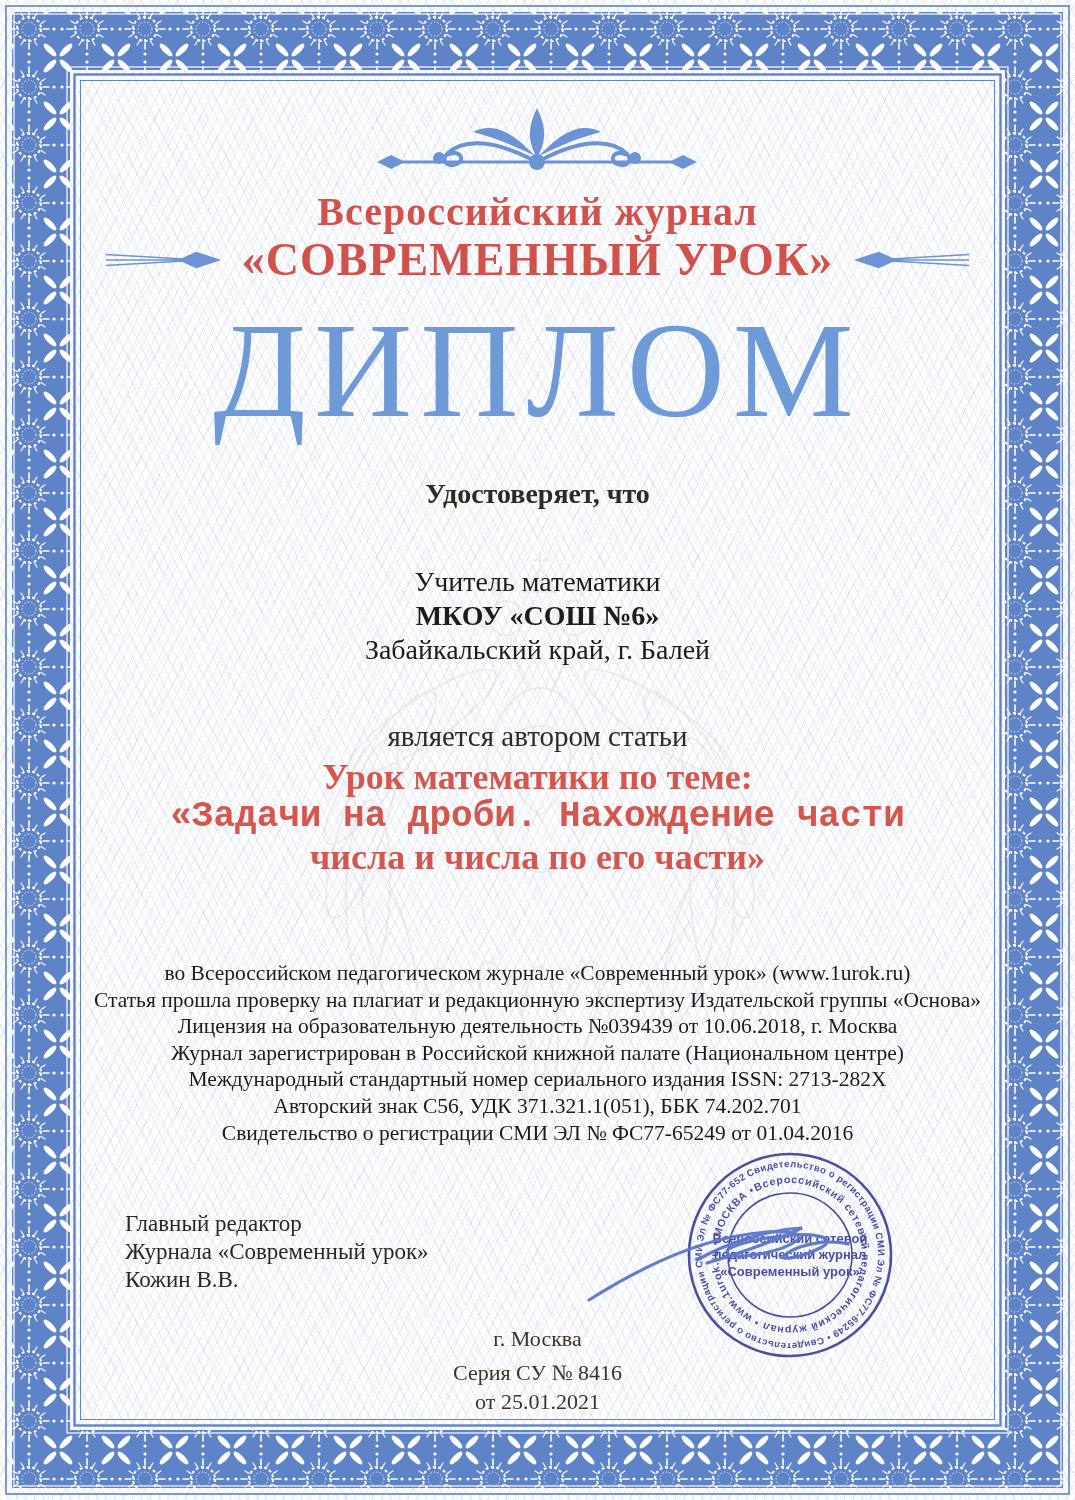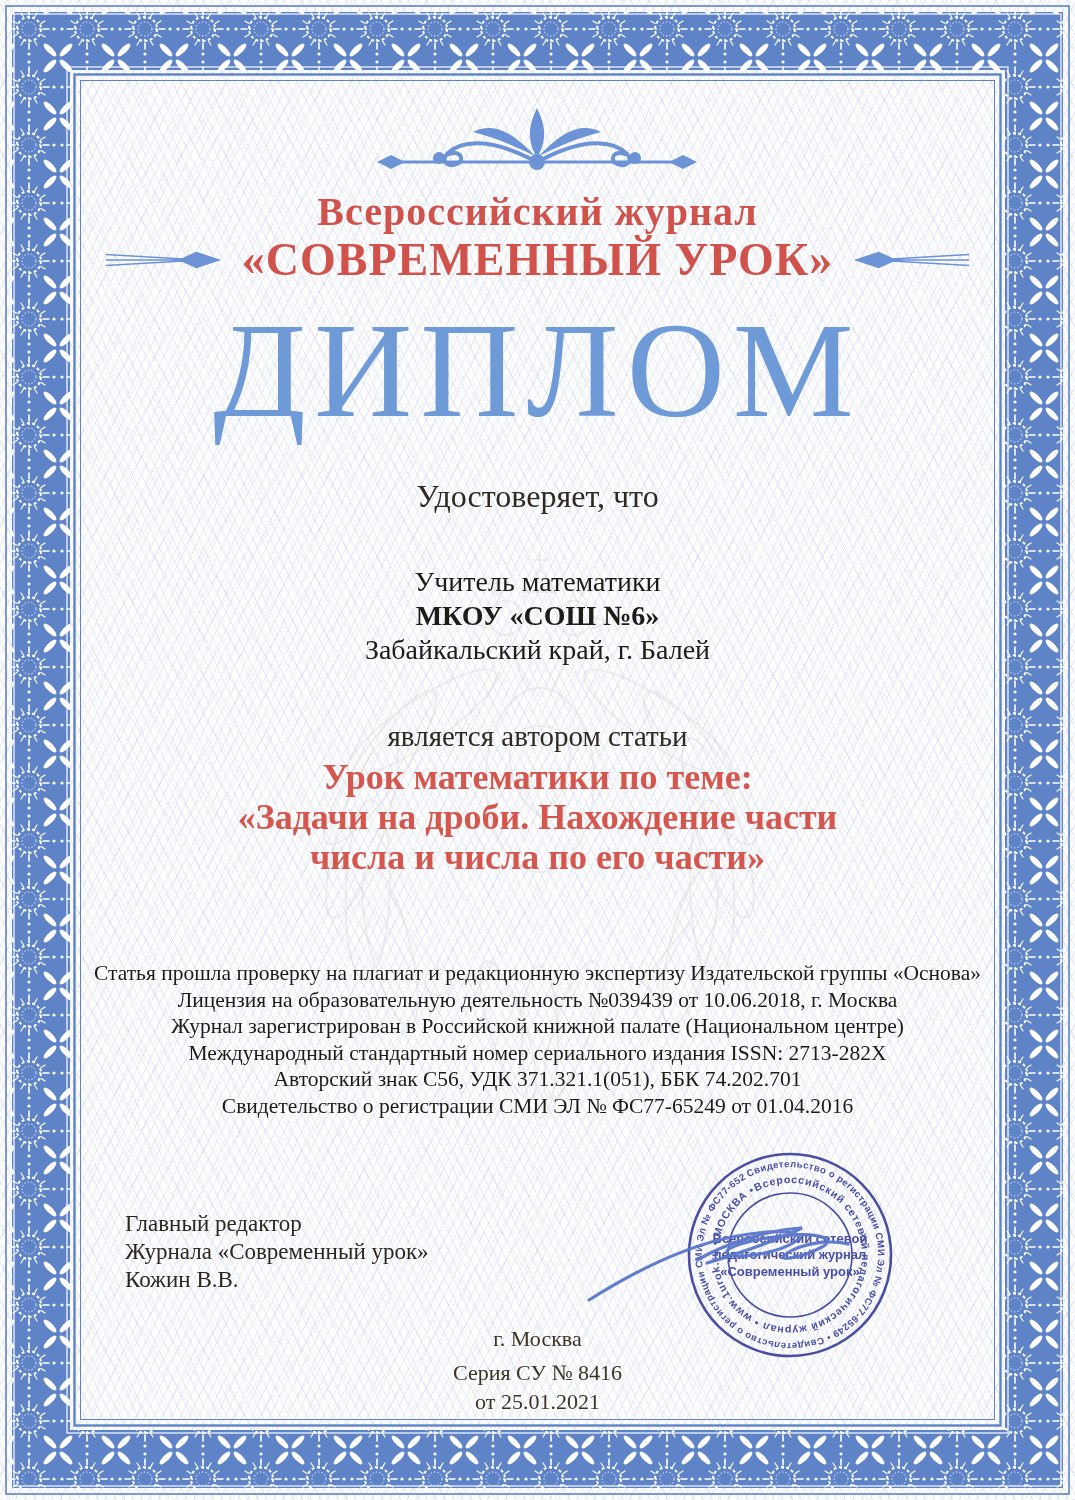--- a/index.html
+++ b/index.html
@@ -15,27 +15,27 @@
   }
   .abs{position:absolute;left:84px;width:907px;text-align:center;}
   .frame,.watermark,.stamp,.signature{position:absolute;}
   .frame{left:0;top:0;}
   .watermark{left:270px;top:530px;opacity:.55;}
   .content{position:absolute;inset:0;z-index:2;}
   .hdr-red{color:#d0524b;font-weight:bold;}
   .h-line1{top:188px;font-size:40px;letter-spacing:1px;}
   .h-line2{top:233px;font-size:46px;letter-spacing:1px;display:flex;align-items:center;justify-content:center;gap:18px;}
   .diplom{top:296px;font-size:136px;letter-spacing:8px;color:#6f9ad8;line-height:1.1;}
-  .certifies{top:478px;font-size:32px;color:#2e2a22;}
+  .certifies{top:478px;font-size:28px;color:#2e2a22;font-weight:bold;}
   .name{top:516px;font-size:39px;font-weight:bold;color:#d2463d;}
   .info{font-size:28px;color:#1d1c19;}
   .pos{top:566px;}  .school{top:600px;font-weight:bold;}  .loc{top:634px;}
   .author-line{top:720px;font-size:29px;color:#2e2a22;}
   .article{font-size:36px;font-weight:bold;color:#d5564c;line-height:40px;}
-  .art1{top:757px;} .art2{top:797px;} .art3{top:837px;}
+  .art1{top:757px;} .art2{top:797px;font-family:Liberation Mono, monospace;} .art3{top:837px;}
   .details{top:960px;font-size:21.5px;line-height:26.6px;color:#1c1b17;}
   .editor{left:125px;top:1210px;width:420px;text-align:left;font-size:23px;line-height:28px;color:#2c2620;}
   .issue{font-size:22px;color:#3c3422;line-height:34px;}
   .city{top:1322px;} .series{top:1356px;} .idate{top:1355px;margin-top:30px;}
   .stamp{left:675px;top:1140px;opacity:.93;}
   .signature{left:575px;top:1198px;}
 </style>
 </head>
 <body>
 
@@ -151,20 +151,21 @@
     <div class="abs info pos">Учитель математики</div>
     <div class="abs info school">МКОУ «СОШ №6»</div>
     <div class="abs info loc">Забайкальский край, г. Балей</div>
 
     <div class="abs article art1">Урок математики по теме:</div>
     <div class="abs author-line">является автором статьи</div>
     <div class="abs article art2">«Задачи на дроби. Нахождение части</div>
     <div class="abs article art3">числа и числа по его части»</div>
 
     <div class="abs details">
+      <div>во Всероссийском педагогическом журнале «Современный урок» (www.1urok.ru)</div>
       <div>Статья прошла проверку на плагиат и редакционную экспертизу Издательской группы «Основа»</div>
       <div>Лицензия на образовательную деятельность №039439 от 10.06.2018, г. Москва</div>
       <div>Журнал зарегистрирован в Российской книжной палате (Национальном центре)</div>
       <div>Международный стандартный номер сериального издания ISSN: 2713-282X</div>
       <div>Авторский знак С56, УДК 371.321.1(051), ББК 74.202.701</div>
       <div>Свидетельство о регистрации СМИ ЭЛ № ФС77-65249 от 01.04.2016</div>
     </div>
 
     <div class="editor" style="position:absolute;">
       <div>Главный редактор</div>

